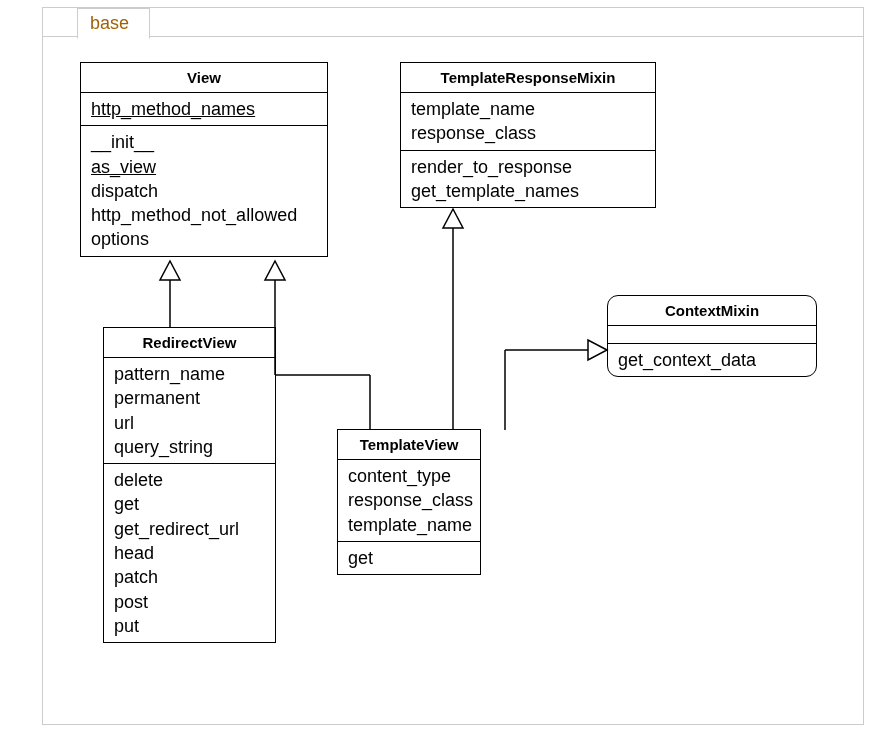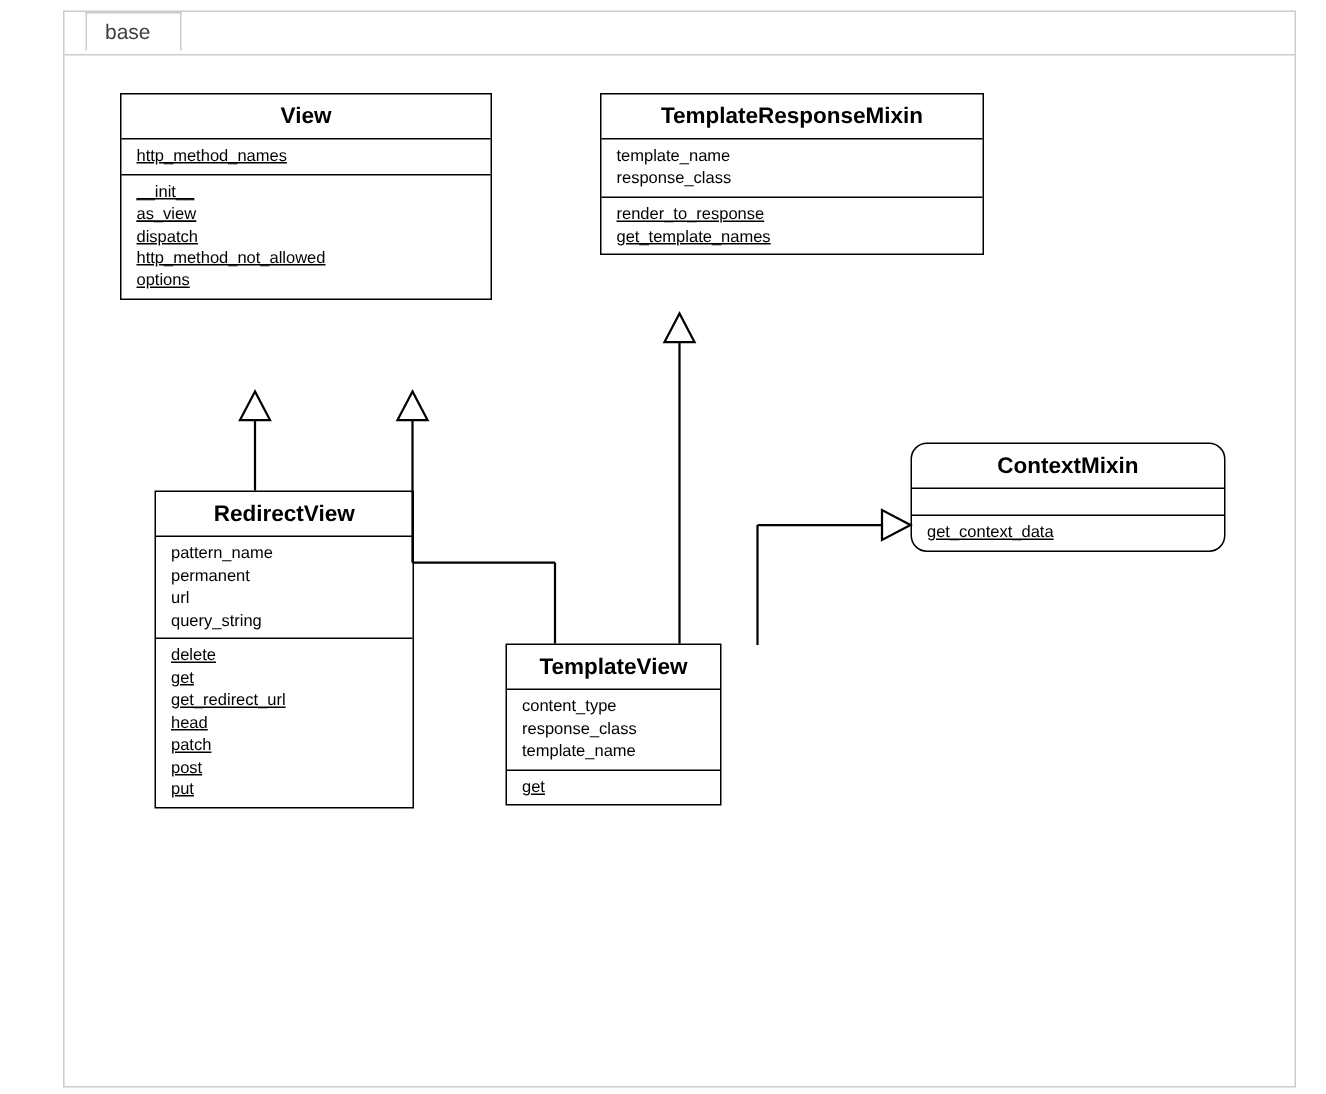--- a/index.html
+++ b/index.html
@@ -18,27 +18,27 @@
       position: absolute;
       top: 7px;
       left: 42px;
       width: 822px;
       height: 718px;
       border: 1px solid #ccc;
     }
     .package-tab {
       position: absolute;
       top: -0px;
-      left: 14px;
+      left: 34px;
       border: 1px solid #ccc;
       border-bottom: 1px solid #fff;
       padding: 4px 20px 4px 12px;
       background: #fff;
-      color: #404040;
-      font-size: 14px;
+      color: #a16207;
+      font-size: 18px;
       z-index: 2;
     }
     .package-body {
       position: absolute;
       top: 28px;
       left: 0;
       right: 0;
       bottom: 0;
       border-top: 1px solid #ccc;
     }
@@ -50,26 +50,25 @@
     .class-title {
       border-bottom: 1.5px solid #000;
       padding: 6px 10px;
       font-weight: bold;
       text-align: center;
       font-size: 15px;
     }
     .class-section {
       border-bottom: 1.5px solid #000;
       padding: 4px 10px;
-      font-size: 11px;
+      font-size: 18px;
       line-height: 1.35;
     }
     .class-section:last-child {
       border-bottom: none;
-      text-decoration: underline;
     }
     .class-section.empty {
       min-height: 18px;
     }
     .underline {
       text-decoration: underline;
     }
     svg.connectors {
       position: absolute;
       top: 0;

